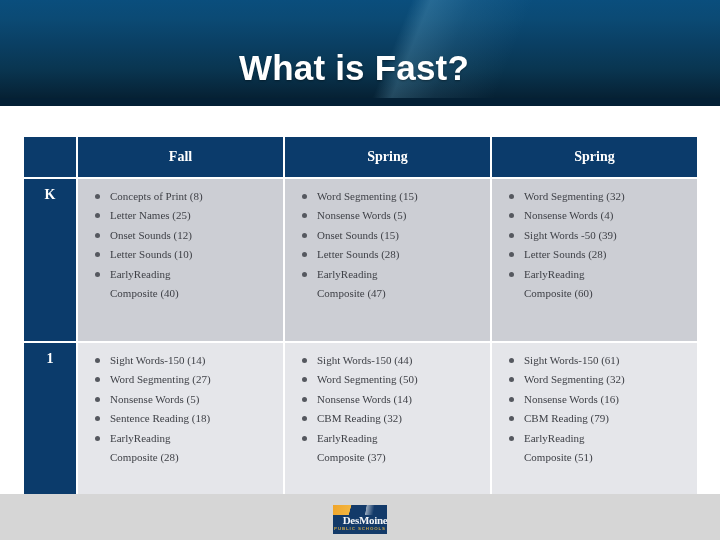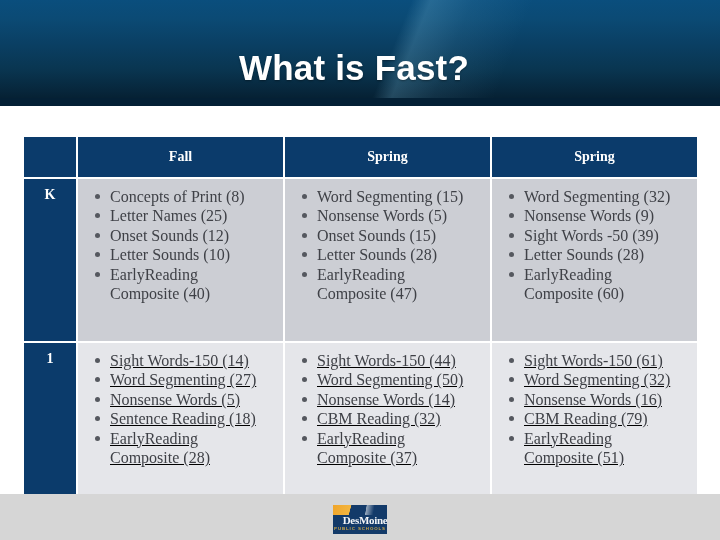--- a/index.html
+++ b/index.html
@@ -104,31 +104,31 @@
     text-align: center;
     vertical-align: middle;
   }
   td.cell {
     padding: 6px 6px 6px 4px;
   }
   tr.row-k td.cell { background: #ccced4; }
   tr.row-1 td.cell { background: #e5e6ea; }
 
   tr.row-k td.cell { height: 146px; }
-  tr.row-1 td.cell { height: 142px; text-decoration: underline; }
+  tr.row-1 td.cell { height: 142px; }
 
   ul.skills {
     margin: 0;
     padding: 0 0 0 24px;
     list-style: none;
   }
   ul.skills li {
     position: relative;
     font-family: "Liberation Serif", serif;
-    font-size: 16px;
+    font-size: 11px;
     line-height: 19.4px;
     color: #3f4147;
     white-space: pre-line;
   }
   ul.skills li::before {
     content: "";
     position: absolute;
     left: -15px;
     top: 7px;
     width: 5px;
@@ -236,21 +236,21 @@
             <li>Nonsense Words (5)</li>
             <li>Onset Sounds (15)</li>
             <li>Letter Sounds (28)</li>
             <li>EarlyReading
 Composite (47)</li>
           </ul>
         </td>
         <td class="cell">
           <ul class="skills">
             <li>Word Segmenting (32)</li>
-            <li>Nonsense Words  (9)</li>
+            <li>Nonsense Words  (4)</li>
             <li>Sight Words -50 (39)</li>
             <li>Letter Sounds (28)</li>
             <li>EarlyReading
 Composite (60)</li>
           </ul>
         </td>
       </tr>
       <tr class="row-1">
         <td class="grade">1</td>
         <td class="cell">

